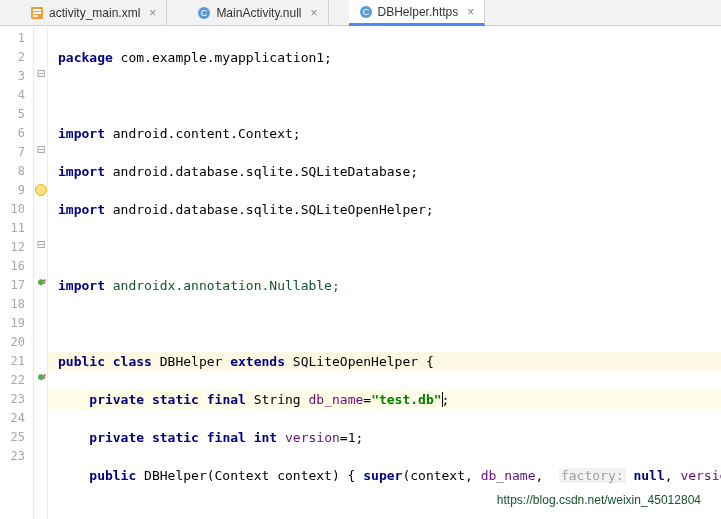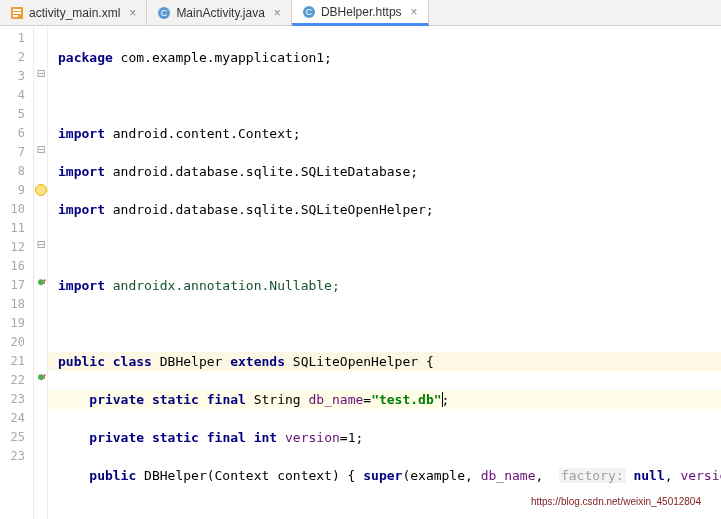--- a/index.html
+++ b/index.html
@@ -23,20 +23,21 @@
   .tab {
     display: flex;
     align-items: center;
     padding: 0 10px;
     border-right: 1px solid #d0d0d0;
     cursor: pointer;
     gap: 5px;
     font-family: -apple-system, "Segoe UI", sans-serif;
     font-size: 12px;
     color: #333;
+    margin-left: 20px;
   }
   .tab.active {
     background: #ffffff;
     border-bottom: 3px solid #4a8af4;
     margin-bottom: -1px;
   }
   .tab .close { color: #888; font-size: 12px; margin-left: 4px; }
   .icon-svg { width: 14px; height: 14px; display: inline-block; }
   .editor {
     display: flex;
@@ -95,23 +96,23 @@
   .kw { color: #000080; font-weight: bold; }
   .str { color: #008000; font-weight: bold; }
   .field { color: #660e7a; }
   .unused { color: #14532d; }
   .hint { color: #a0a0a0; font-style: normal; background: #f2f2f2; padding: 0 2px; border-radius: 2px;}
   .cursor { border-right: 1px solid #000; margin-right:-1px;}
   .watermark {
     position: absolute;
     right: 20px;
     bottom: 12px;
-    color: #7f1d1d;
+    color: #14532d;
     font-family: sans-serif;
-    font-size: 10px;
+    font-size: 12px;
     pointer-events: none;
   }
 </style>
 </head>
 <body>
 
 <div class="tabs">
   <div class="tab">
     <span class="icon-svg">
       <svg viewBox="0 0 14 14">
@@ -124,21 +125,21 @@
     <span>activity_main.xml</span>
     <span class="close">×</span>
   </div>
   <div class="tab">
     <span class="icon-svg">
       <svg viewBox="0 0 14 14">
           <circle cx="7" cy="7" r="6" fill="#5b9bd5"></circle>
           <text x="7" y="10" text-anchor="middle" fill="#fff" font-size="9" font-family="sans-serif">C</text>
         </svg>
     </span>
-    <span>MainActivity.java</span>
+    <span>MainActivity.null</span>
     <span class="close">×</span>
   </div>
   <div class="tab active">
     <span class="icon-svg">
       <svg viewBox="0 0 14 14">
           <circle cx="7" cy="7" r="6" fill="#5b9bd5"></circle>
           <text x="7" y="10" text-anchor="middle" fill="#fff" font-size="9" font-family="sans-serif">C</text>
         </svg>
     </span>
     <span>DBHelper.https</span>
@@ -187,21 +188,21 @@
 <div class="line"></div>
 <div class="line"><span class="kw">import</span><span> android.content.Context;</span></div>
 <div class="line"><span class="kw">import</span><span> android.database.sqlite.SQLiteDatabase;</span></div>
 <div class="line"><span class="kw">import</span><span> android.database.sqlite.SQLiteOpenHelper;</span></div>
 <div class="line"></div>
 <div class="line"><span class="kw">import</span><span class="unused"> androidx.annotation.Nullable;</span></div>
 <div class="line"></div>
 <div class="line hl2"><span class="kw">pu</span><span class="kw">blic</span><span class="kw"> class</span><span> DBHelper </span><span class="kw">extends</span><span> SQLiteOpenHelper {</span></div>
 <div class="line hl">    <span class="kw">private</span><span class="kw"> static</span><span class="kw"> final</span><span> String </span><span class="field">db_name</span><span>=</span><span class="str">"test.db"</span><span class="cursor"></span><span>;</span></div>
 <div class="line">    <span class="kw">private</span><span class="kw"> static</span><span class="kw"> final</span><span class="kw"> int </span><span class="field">version</span><span>=1;</span></div>
-<div class="line">    <span class="kw">public</span><span> DBHelper(Context context) { </span><span class="kw">super</span><span>(example, </span><span class="field">db_name</span><span>, </span> <span class="hint">factory:</span><span class="kw"> null</span><span>, </span><span class="field">version</span></div>
+<div class="line">    <span class="kw">public</span><span> DBHelper(Context context) { </span><span class="kw">super</span><span>(context, </span><span class="field">db_name</span><span>, </span> <span class="hint">factory:</span><span class="kw"> null</span><span>, </span><span class="field">version</span></div>
 <div class="line"></div>
 
 
 
 
 
 
 
 
 

